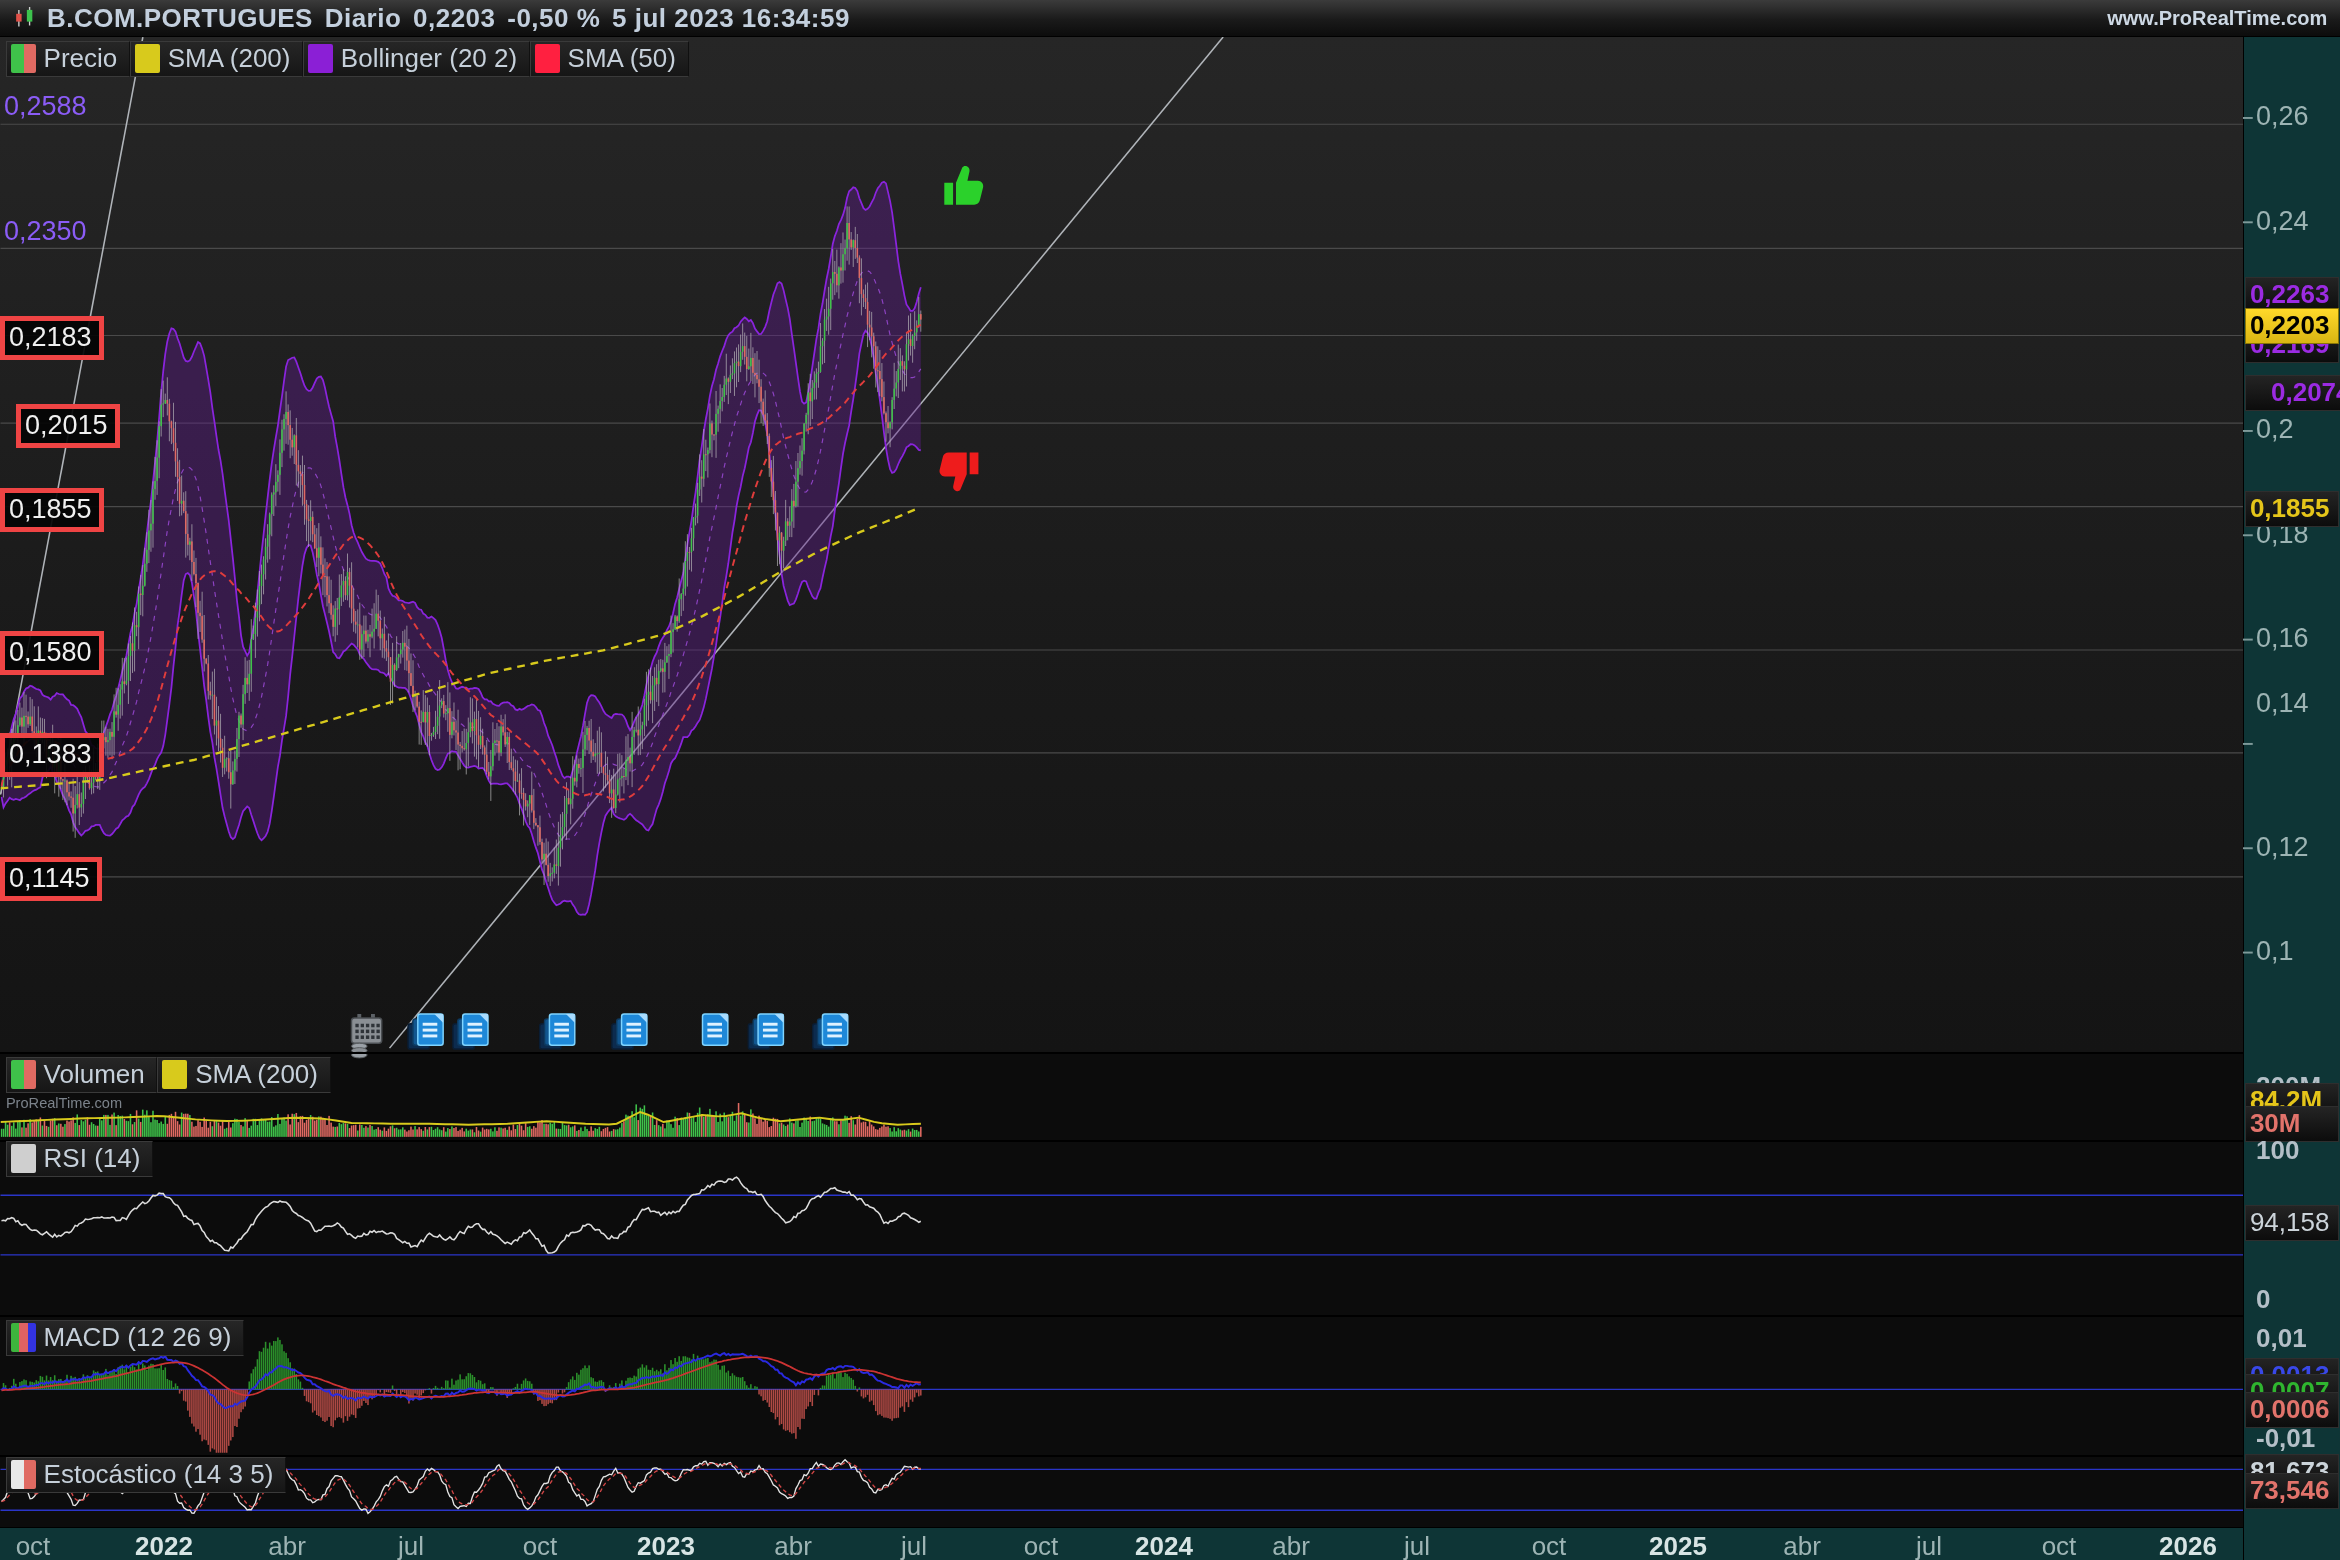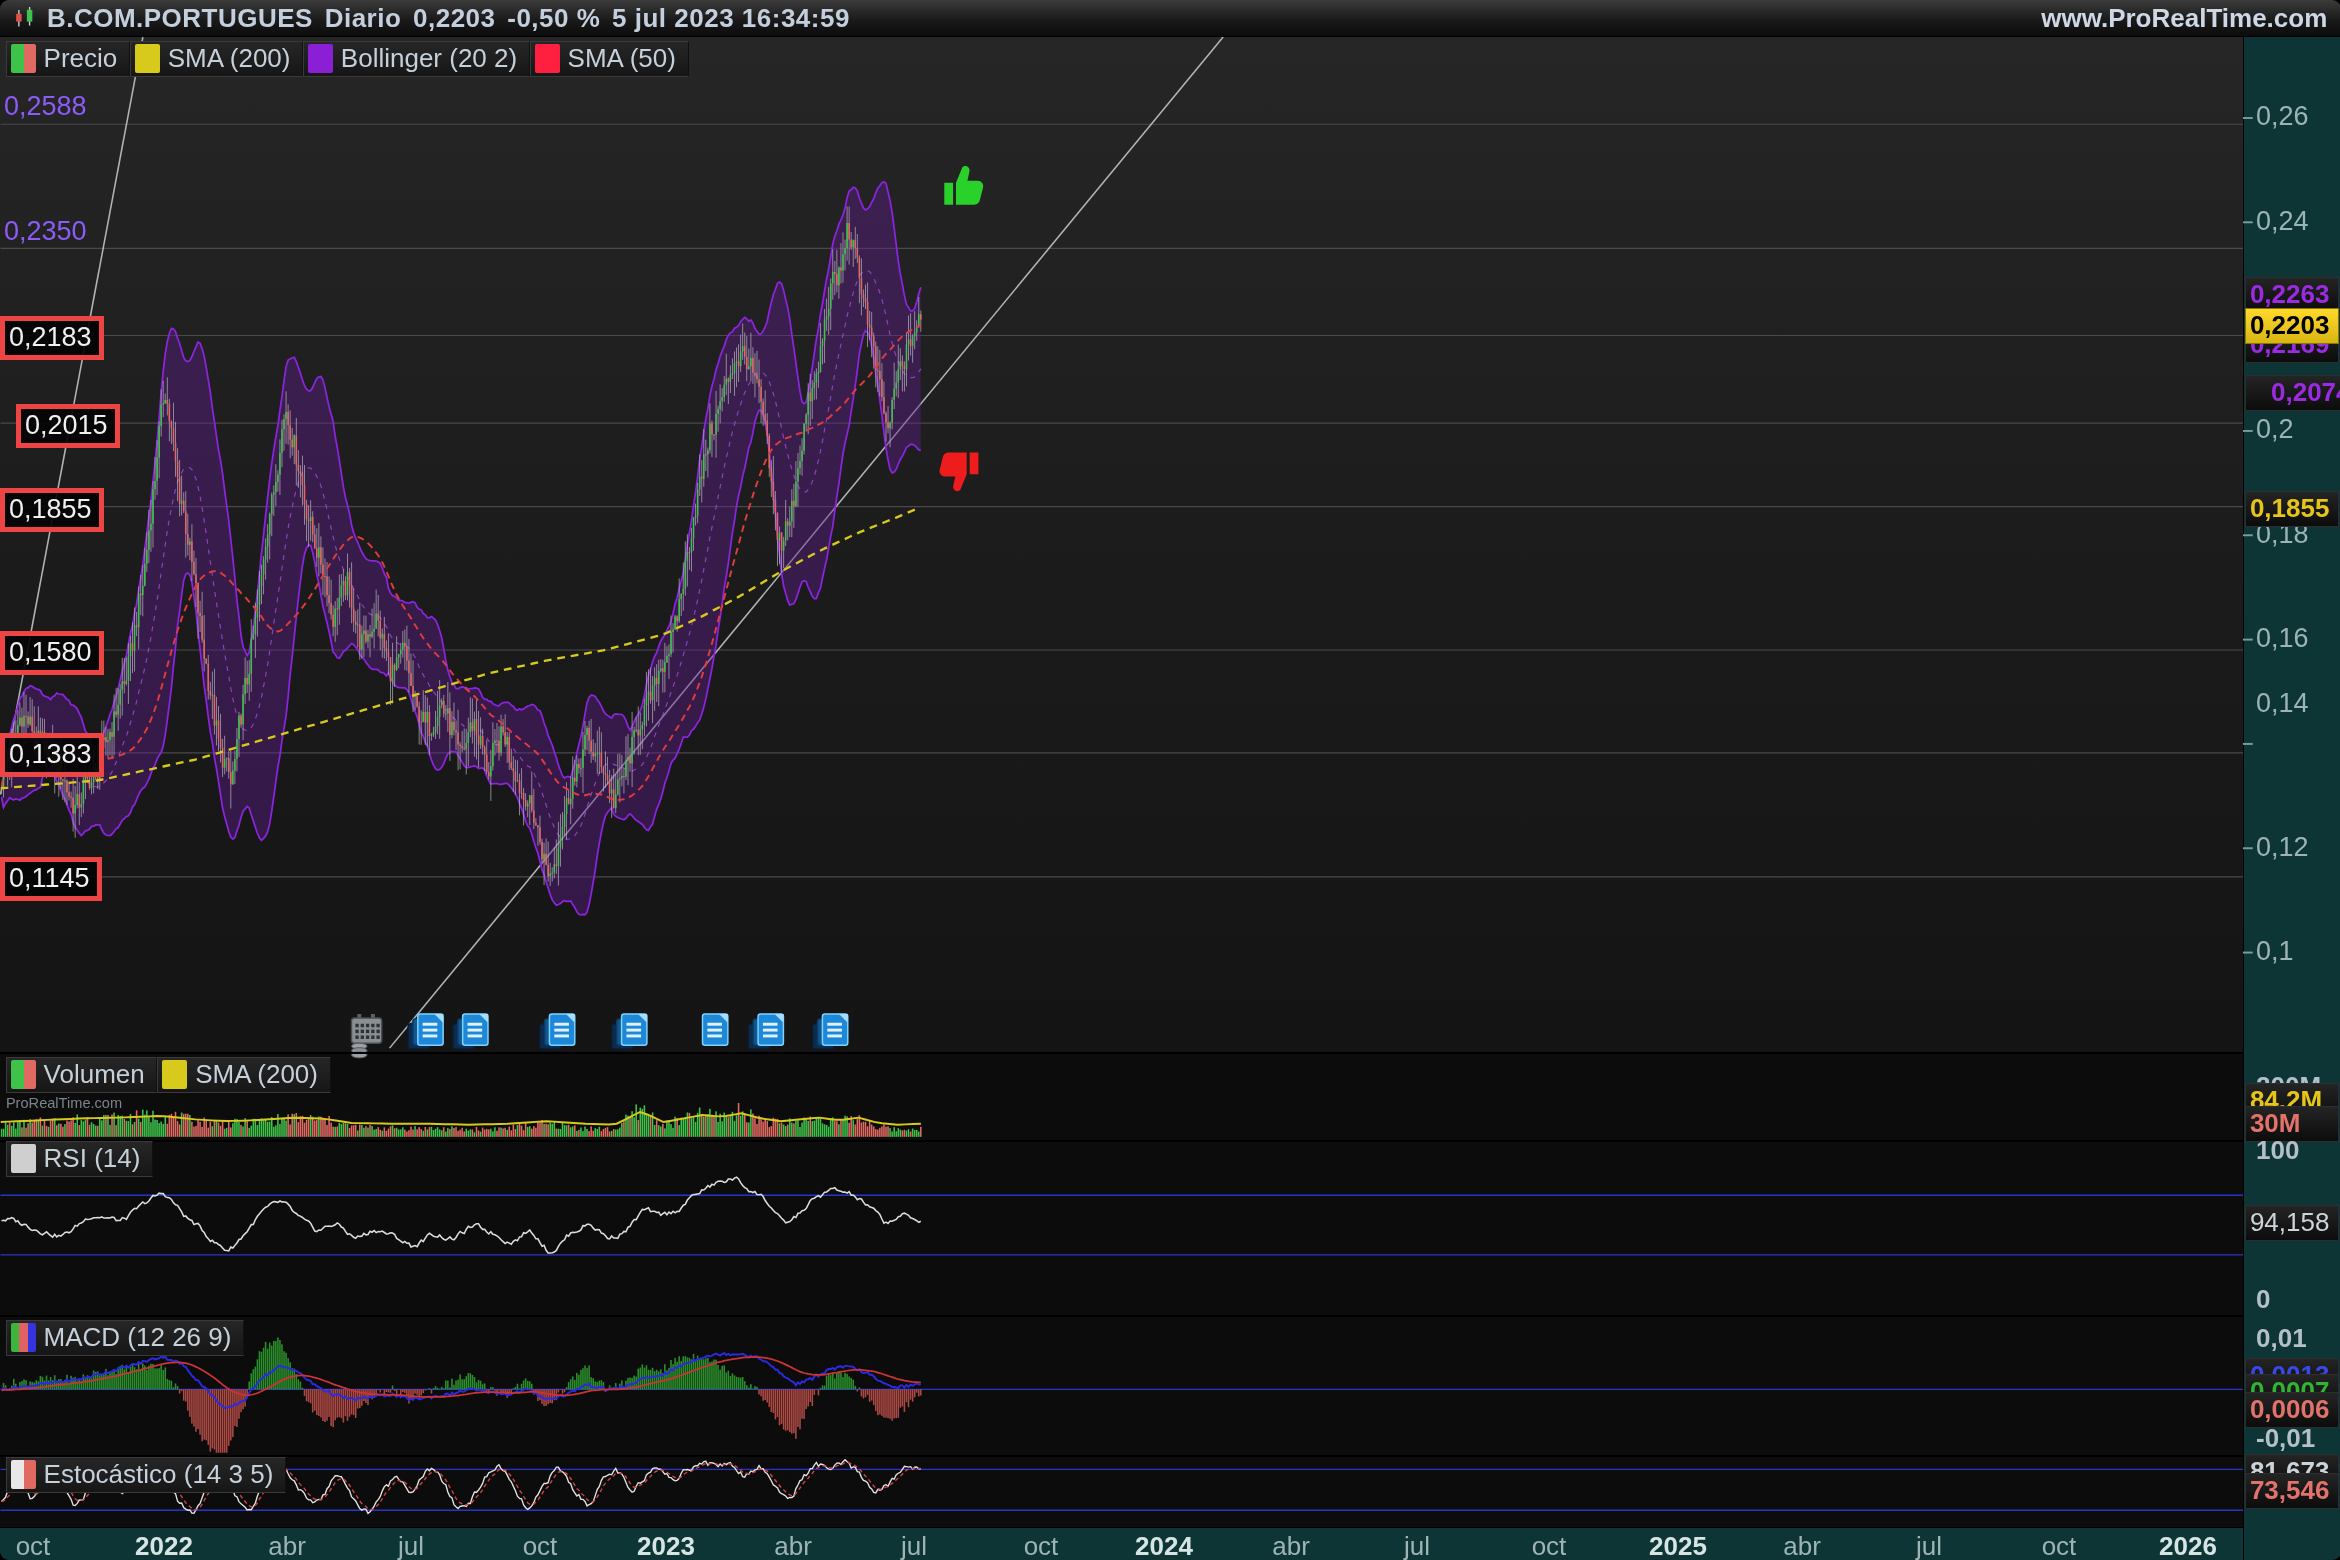--- a/index.html
+++ b/index.html
@@ -1,27 +1,27 @@
 <!DOCTYPE html>
 <html><head>
 <meta charset="utf-8">
 <style>
   html,body{margin:0;padding:0;background:#000;}
   #app{position:relative;width:2341px;height:1560px;overflow:hidden;
-       font-family:"Liberation Sans",sans-serif;background:#141414;border-radius:9px;}
+       font-family:"Liberation Sans",sans-serif;background:#141414;}
 
   
   #titlebar{position:absolute;left:0;top:0;width:2341px;height:37px;z-index:5;
     background:linear-gradient(#3b3b3b,#1a1a1a 55%,#0c0c0c);
     border-bottom:1px solid #000;display:flex;align-items:center;
     justify-content:space-between;padding:0 13.7px;box-sizing:border-box;}
   .tb-left{display:flex;align-items:center;gap:9.8px;}
   .tb-text{color:#c3cfdd;font-size:26px;font-weight:700;letter-spacing:0.5px;white-space:nowrap;}
   .tb-text span{margin-right:11.7px;}
-  #website{color:#cdd8e4;font-size:26px;font-weight:700;text-align:center;}
+  #website{color:#cdd8e4;font-size:20px;font-weight:700;text-align:center;}
 
   
   #main-bg{position:absolute;left:0;top:37px;width:2243px;height:1015px;
     background:linear-gradient(#262626,#1a1a1a 60%,#141414);z-index:0;}
   #panels-bg{position:absolute;left:0;top:1052px;width:2243px;height:475px;background:#0c0c0c;z-index:0;}
   .sep{position:absolute;left:0;width:2243px;height:2px;background:#000;z-index:2;}
   #right-axis{position:absolute;left:2243px;top:37px;width:98px;height:1523px;
     background:#0e3536;border-left:1px solid #000;z-index:1;}
   #bottom-axis{position:absolute;left:0;top:1527px;width:2243px;height:33px;
     background:#0e3536;border-top:1px solid #000;z-index:1;}

